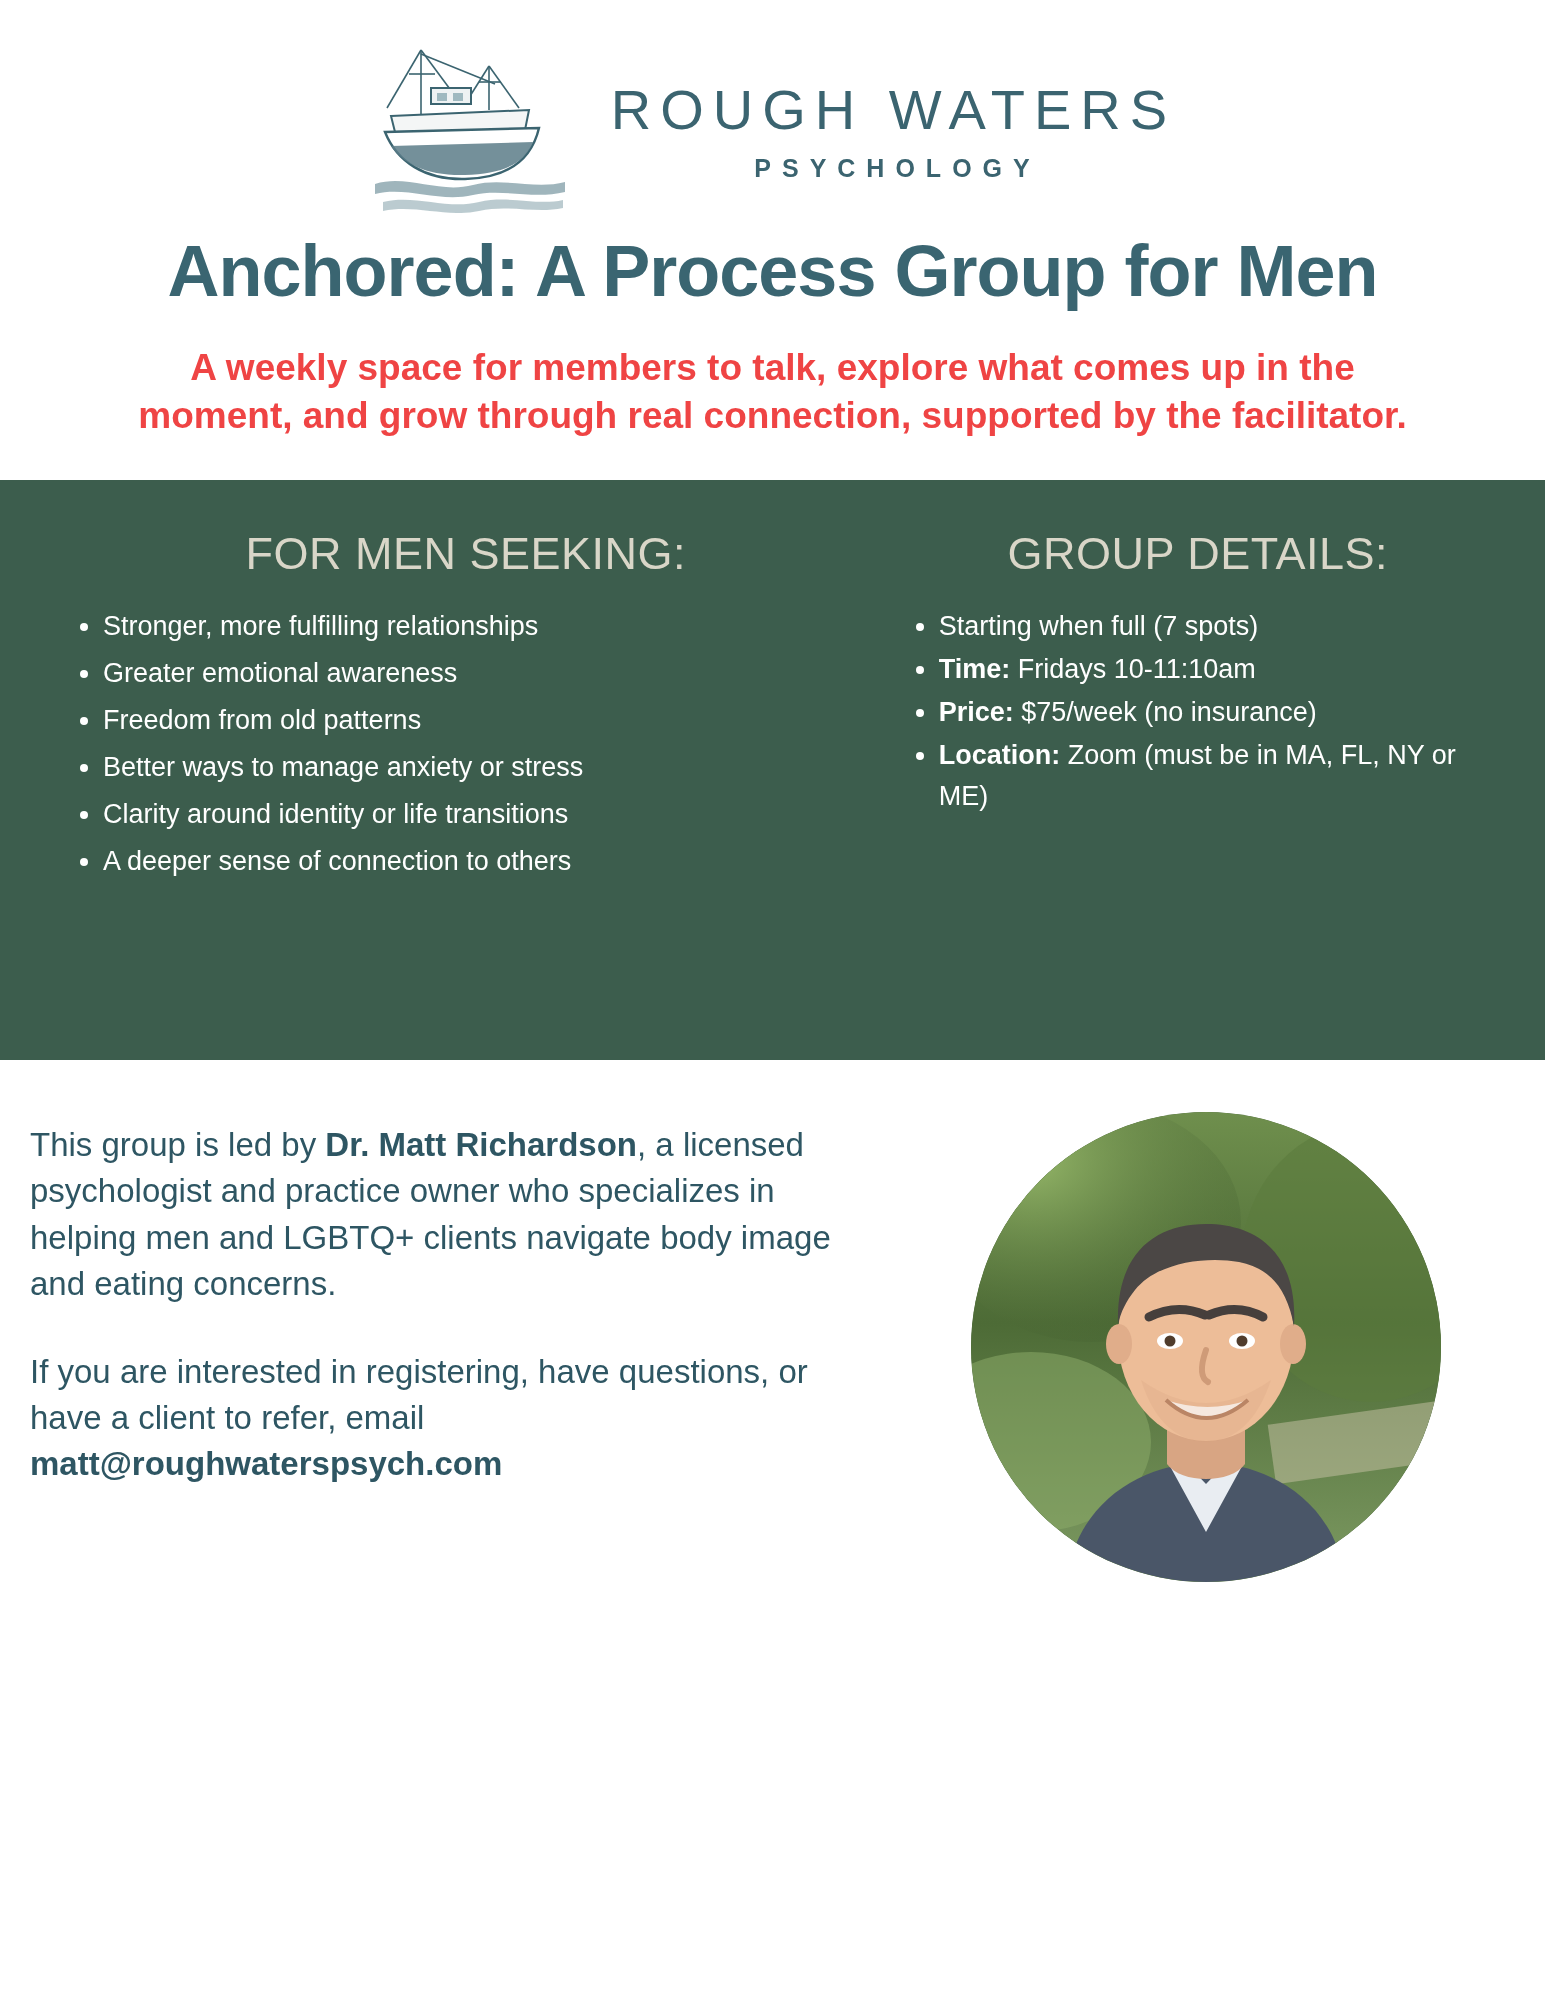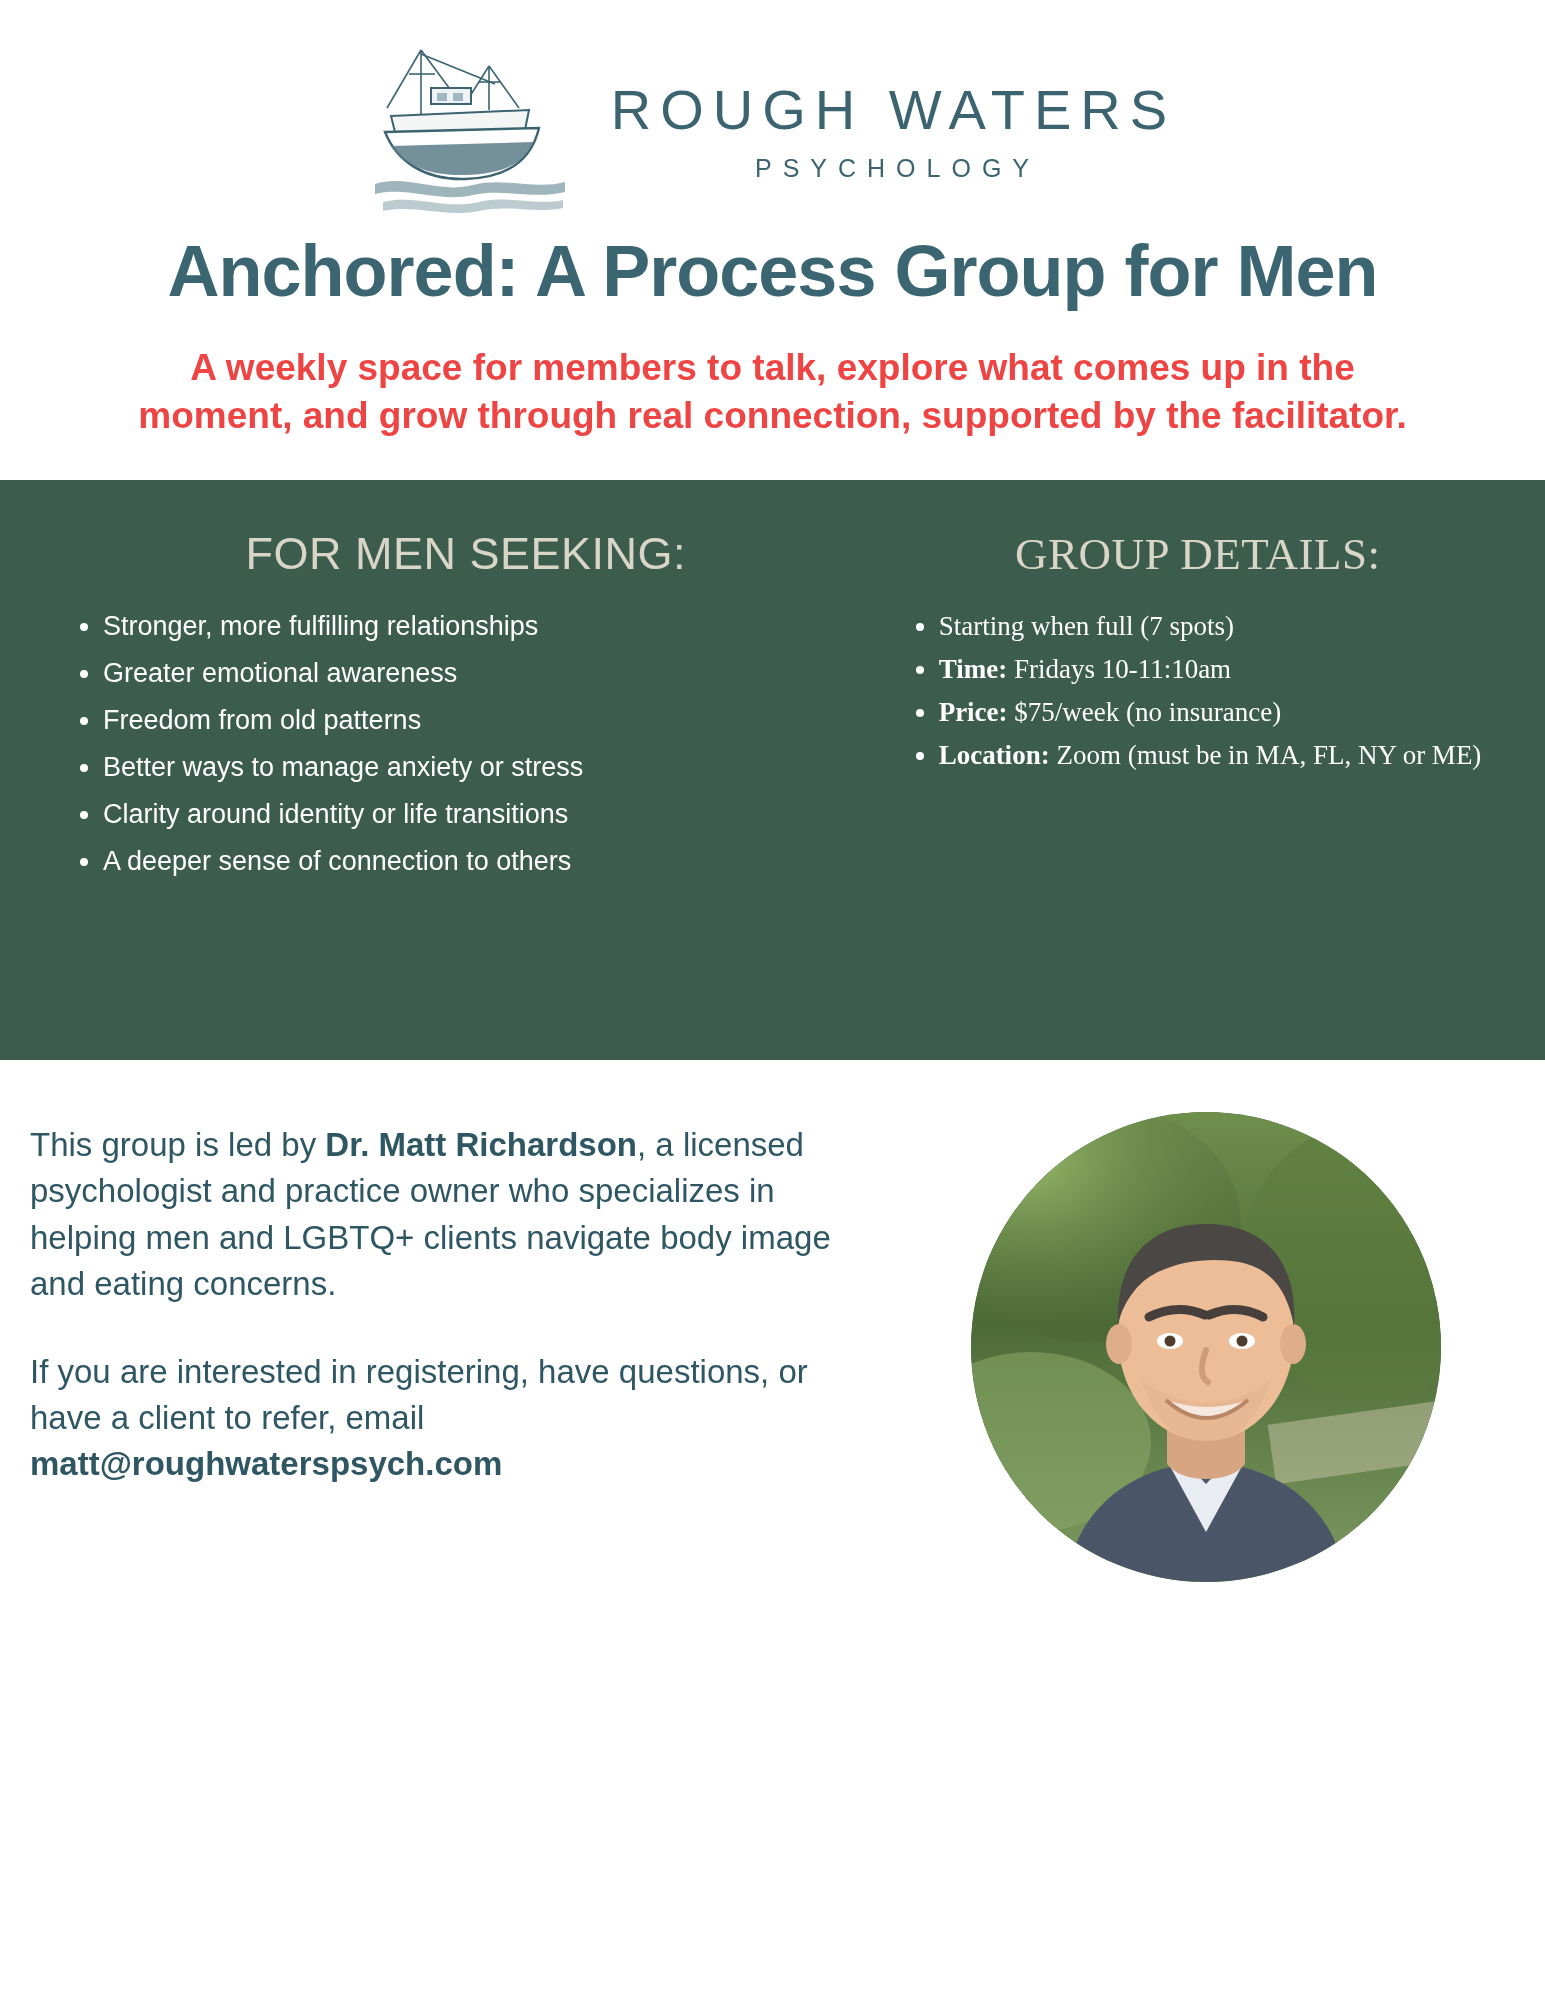--- a/index.html
+++ b/index.html
@@ -40,21 +40,21 @@
     font-size: 56px;
     letter-spacing: 9px;
     color: #3b6470;
     font-weight: 400;
     line-height: 1;
   }
   .logo-sub {
     font-size: 25px;
     letter-spacing: 11px;
     color: #3b6470;
-    font-weight: 400;
+    font-weight: 700;
     margin-top: 16px;
     padding-left: 8px;
   }
 
   
   .title {
     text-align: center;
     font-size: 72px;
     line-height: 1.07;
     font-weight: bold;
@@ -78,21 +78,21 @@
     color: #ffffff;
     display: flex;
     padding: 34px 0 40px 0;
     box-sizing: border-box;
     min-height: 580px;
   }
   .col {
     box-sizing: border-box;
   }
   .col-left  { width: 57%; padding: 0 10px 0 55px; }
-  .col-right { width: 43%; padding: 0 40px 0 10px; font-family: Liberation Serif, serif; }
+  .col-right { width: 43%; padding: 0 40px 0 10px; }
 
   .panel h2 {
     font-weight: 400;
     color: #d9d6c8;
     font-size: 45px;
     margin: 14px 0 26px 0;
     letter-spacing: 0.5px;
   }
   .col-left h2  { text-align: center; padding-left: 6px; }
   .col-right h2 { text-align: center; }

